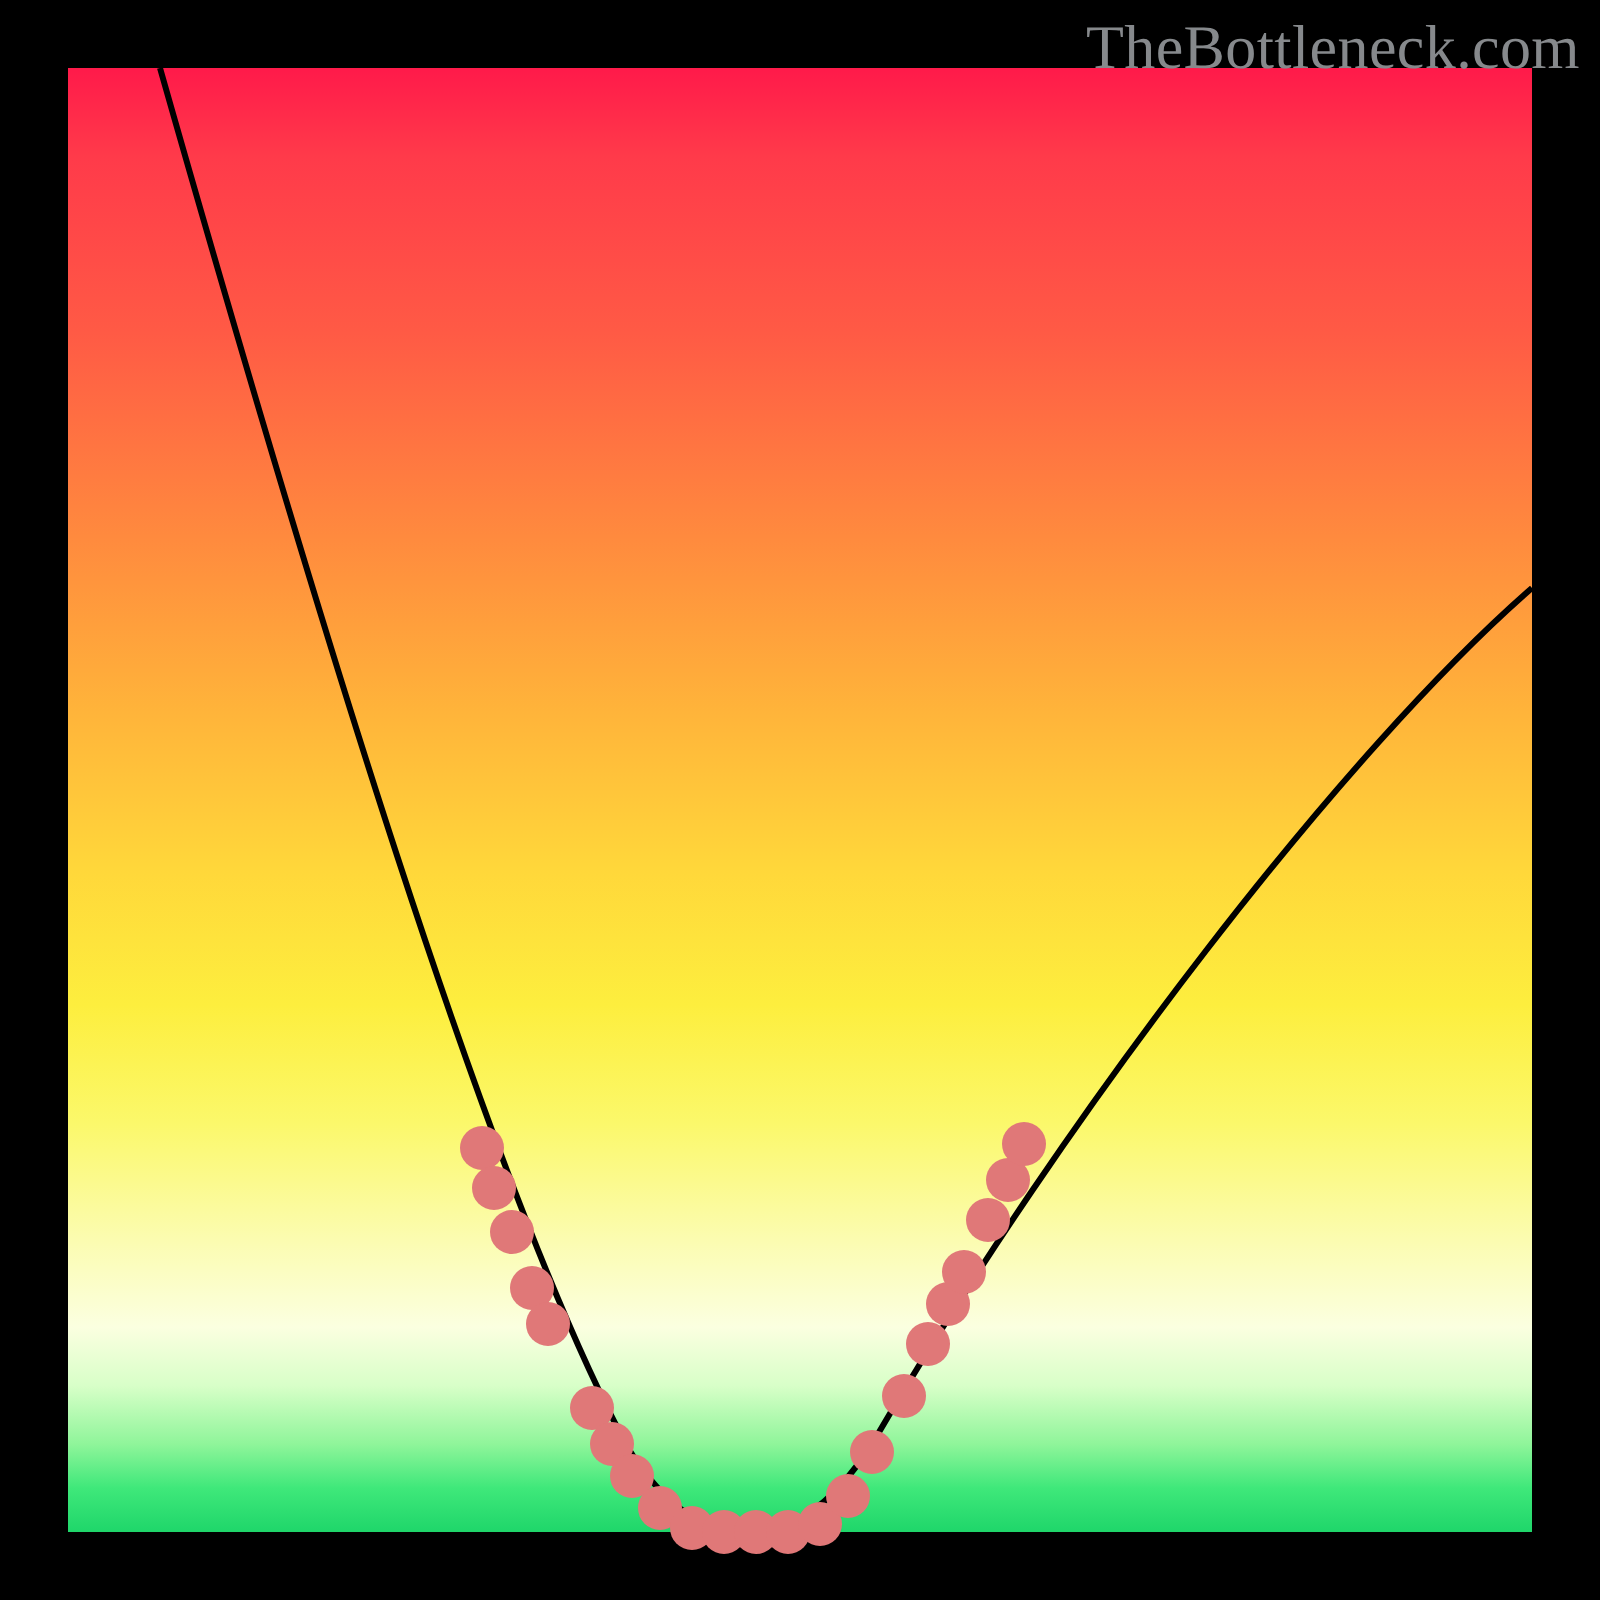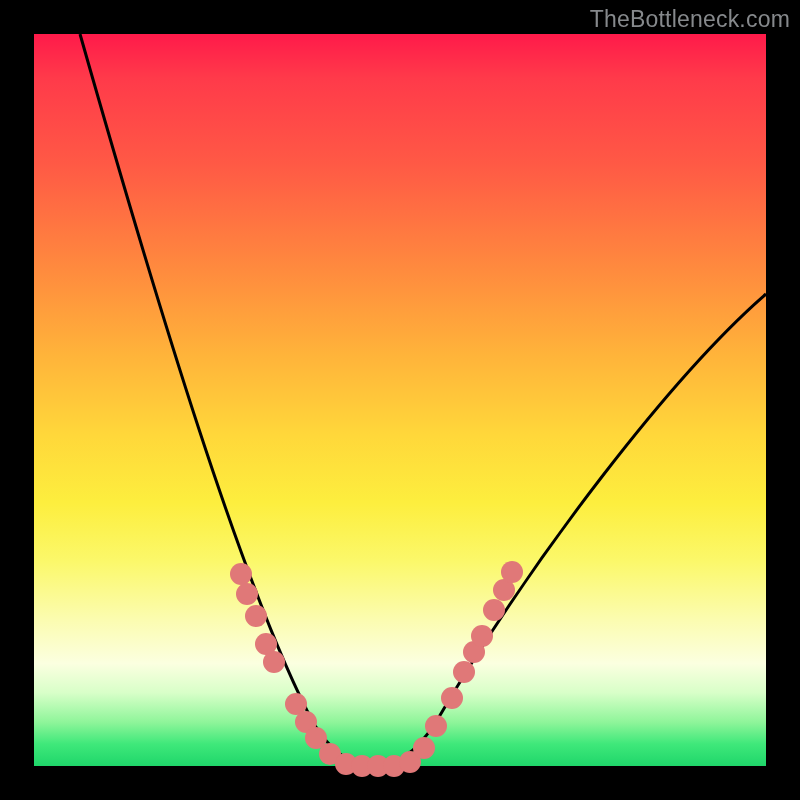--- a/index.html
+++ b/index.html
@@ -39,22 +39,22 @@
       #d8ffc8 90%,
       #8ff59a 94%,
       #3fe87a 97%,
       #1fd66a 100%
     );
   }
   .watermark {
     position: absolute;
     top: 6px;
     right: 10px;
-    font-family: Liberation Sans, sans-serif;
-    font-size: 23px;
+    font-family: Liberation Serif, serif;
+    font-size: 31px;
     color: #86898c;
     letter-spacing: 0.2px;
     user-select: none;
   }
   svg.curve {
     position: absolute;
     left: 0;
     top: 0;
     width: 732px;
     height: 732px;

